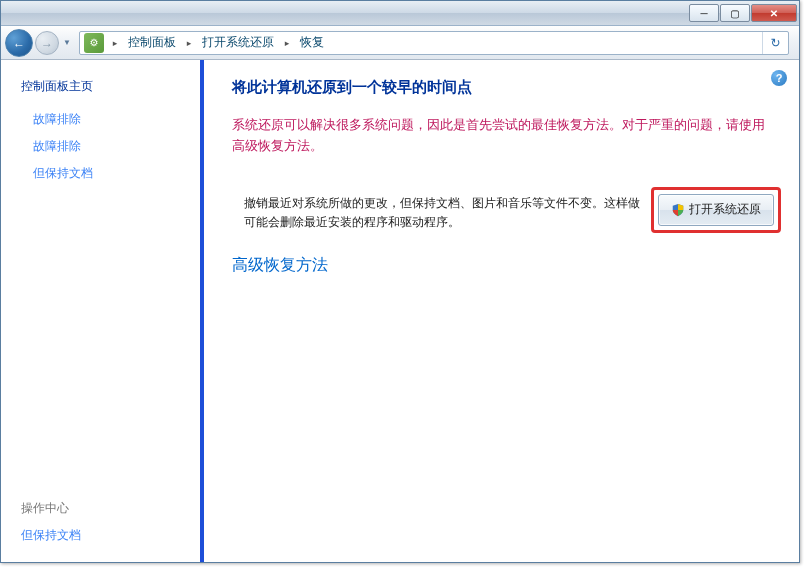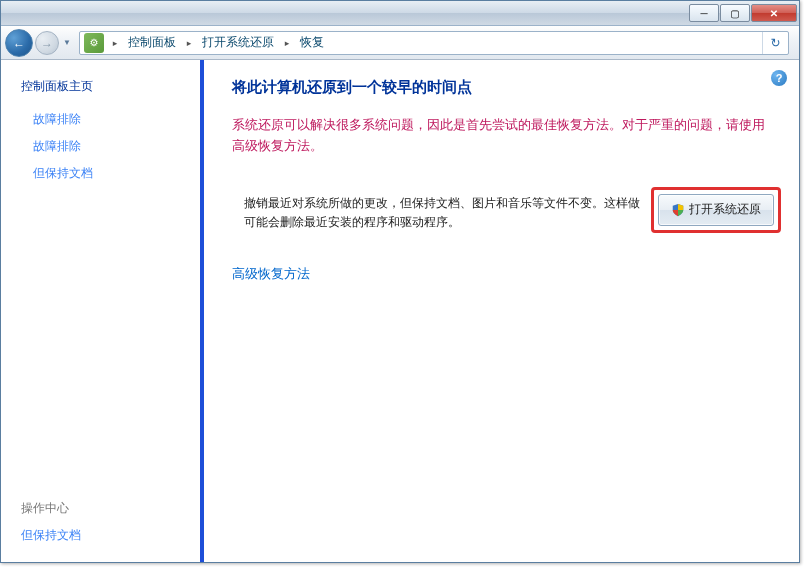--- a/index.html
+++ b/index.html
@@ -235,22 +235,22 @@
       padding: 0 8px;
       box-shadow: 0 0 0 1px rgba(255,255,255,0.7) inset;
     }
     .shield {
       width: 14px; height: 14px;
       display: inline-block;
     }
     .shield svg { width: 14px; height: 14px; }
     .adv-link {
       color: #0066cc;
-      font-size: 13px;
-      margin-top: 32px;
+      font-size: 16px;
+      margin-top: 22px;
       display: inline-block;
       cursor: pointer;
     }
   </style>
 </head>
 <body>
 
 <div class="window">
 
   <div class="titlebar">

